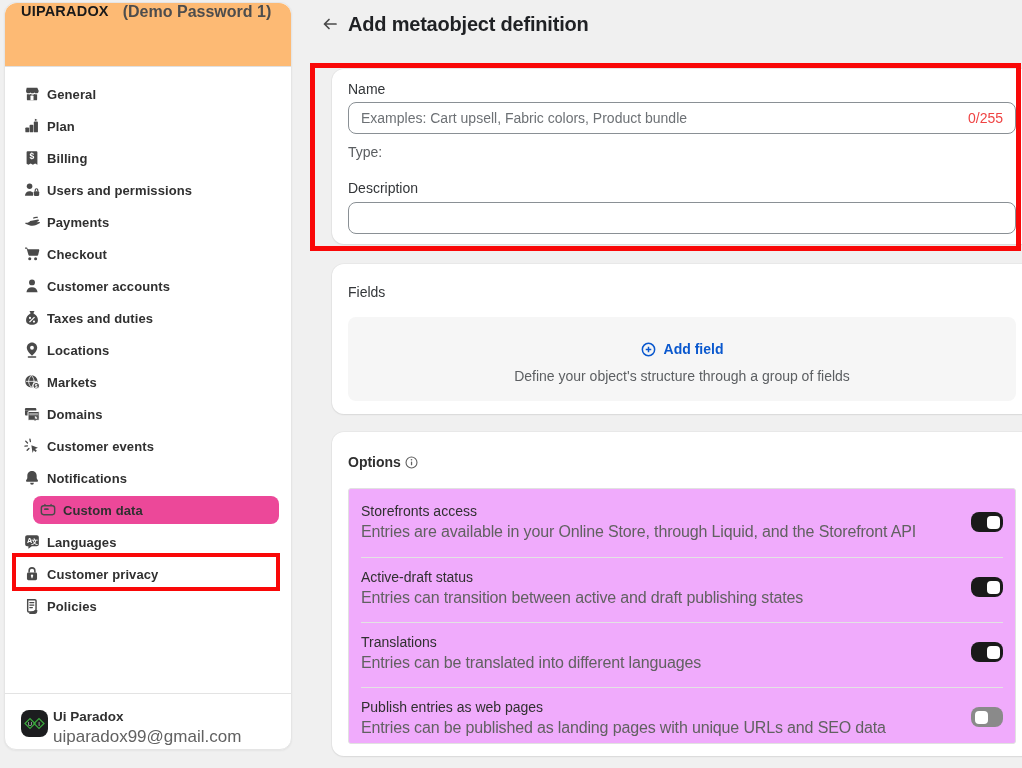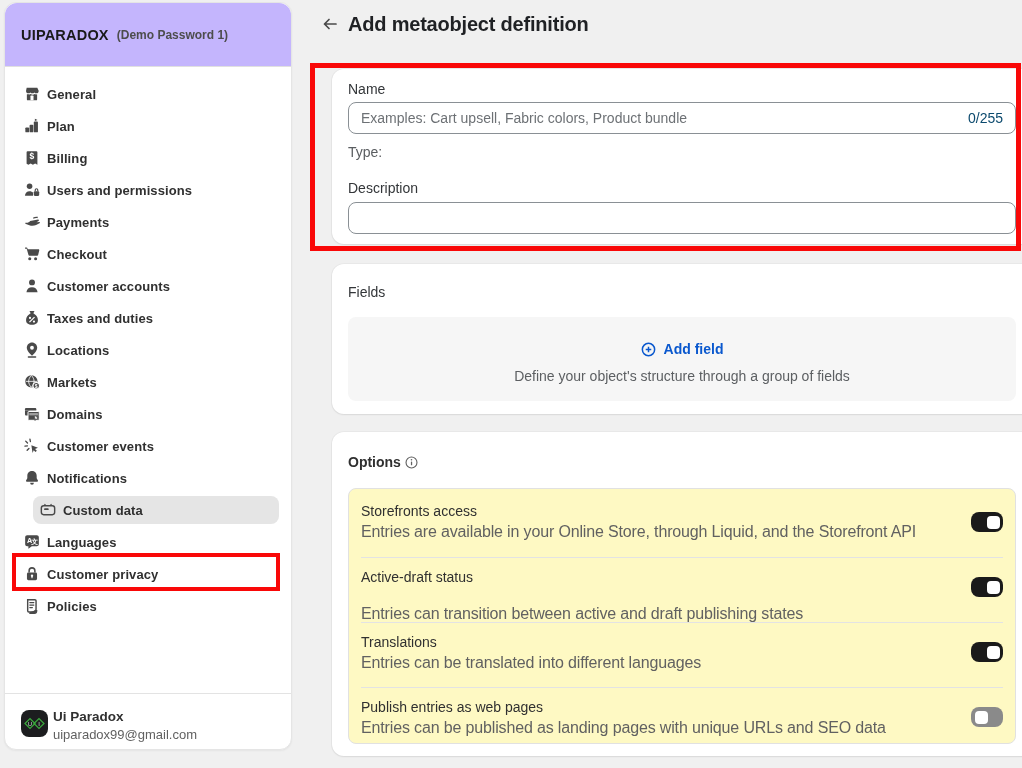--- a/index.html
+++ b/index.html
@@ -3,66 +3,66 @@
 <meta charset="utf-8">
 <style>
 * { margin:0; padding:0; box-sizing:border-box; }
 html,body { width:1022px; height:768px; overflow:hidden; }
 body { background:#f0f0f0; font-family:"Liberation Sans",sans-serif; position:relative; color:#303030; }
 
 
 #side { position:absolute; left:4px; top:2px; width:288px; height:748px;
   background:#fff; border-radius:12px; border:1px solid #e5e5e5;
   box-shadow:0 1px 2px rgba(0,0,0,.05); }
-#sidehead { height:64px; background:#c4b5fd; border-bottom:1px solid #e0e0e0;
-  border-radius:12px 12px 0 0; display:flex; align-items:center; padding-left:16px; }
+#sidehead { height:64px; background:#fdba74; border-bottom:1px solid #e0e0e0;
+  border-radius:12px 12px 0 0; display:flex; align-items:flex-start; padding-left:16px; }
 #sidehead .store { font-size:14.5px; font-weight:700; color:#1a1a1a; letter-spacing:.2px;}
-#sidehead .demo { font-size:12px; font-weight:600; color:#4d4d4d; margin-left:8px; }
+#sidehead .demo { font-size:16px; font-weight:600; color:#4d4d4d; margin-left:14px; }
 #nav { padding-top:13px; }
 .nav-item { height:28px; margin:0 12px 4px 12px; border-radius:8px;
   display:flex; align-items:center; padding-left:8px; }
-.nav-item.sel { background:#e5e5e5;margin-left:28px; }
+.nav-item.sel { background:#ec4899;margin-left:28px; }
 .nav-item svg { width:18px; height:18px; flex:0 0 18px; margin-left:-2px; }
 .nav-item span { margin-left:6px; font-size:13px; font-weight:600; color:#303030; letter-spacing:.1px;}
 #sidefoot { position:absolute; left:0; right:0; top:690px; border-top:1px solid #e3e3e3; }
 #avatar { position:absolute; left:16px; top:16px; width:27px; height:27px; border-radius:8px; background:#1c1d1f; }
 #sidefoot .nm { position:absolute; left:48px; top:15px; font-size:13.5px; font-weight:700; color:#303030; }
-#sidefoot .em { position:absolute; left:48px; top:33px; font-size:13px; color:#616161; }
+#sidefoot .em { position:absolute; left:48px; top:33px; font-size:17px; color:#616161; }
 
 
 .redbox { position:absolute; border:5px solid #f90808; }
 #red1 { left:310px; top:63px; width:711px; height:188px; }
 #red2 { left:12px; top:553px; width:268px; height:38px; border-width:4px; }
 
 
 #title { position:absolute; left:348px; top:13px; font-size:20px; font-weight:700; color:#1f2124; letter-spacing:-.2px;}
 #backarrow { position:absolute; left:321px; top:15px; }
 
 .card { position:absolute; left:316px; width:708px; background:#fff; border-radius:12px;
   box-shadow:0 1px 2px rgba(0,0,0,.07), 0 0 0 1px rgba(0,0,0,.03);margin-left:16px; }
 #card1 { top:69px; height:175px; }
 #card2 { top:264px; height:150px; }
 #card3 { top:432px; height:324px; }
 
 .lbl { position:absolute; left:16px; font-size:14px; color:#333639; }
 .inputbox { position:absolute; left:16px; width:668px; height:32px; background:#fff;
   border:1px solid #8a9095; border-radius:8px; display:flex; align-items:center; padding:0 12px; }
 .ph { font-size:14px; color:#6d7175; flex:1; }
-.cnt { font-size:14px; color:#0c4a6e; }
+.cnt { font-size:14px; color:#ef4444; }
 
 #fieldbox { position:absolute; left:16px; top:53px; width:668px; height:84px;
   background:#f6f6f6; border-radius:8px; text-align:center; }
 #addfield { position:absolute; left:0; right:0; display:flex; align-items:center; justify-content:center; }
 #addfield b { color:#0a58ce; font-size:14px; font-weight:700; margin-left:8px; }
 #fieldbox .sub { position:absolute; left:0; right:0; font-size:14px; color:#5c5f62; }
 
 #opthead { position:absolute; left:16px; top:22px; display:flex; align-items:center; }
 #opthead b { font-size:14px; font-weight:700; color:#303030; }
 #optbox { position:absolute; left:16px; top:56px; width:668px; height:256px;
-  border:1px solid #e1e1e1; border-radius:8px; background:#fef9c3;padding-left:20px; }
+  border:1px solid #e1e1e1; border-radius:3px; background:#f0abfc;padding-left:20px; }
 #optbox .t { position:absolute; left:12px; font-size:14px; color:#303030; }
 #optbox .d { position:absolute; left:12px; font-size:16px; color:#616161; letter-spacing:-.15px; }
 #optbox .div { position:absolute; left:12px; right:12px; border-top:1px solid #e3e3e3; }
 .toggle { position:absolute; right:12px; width:32px; height:20px; border-radius:8px; background:#1a1a1a; }
 .toggle::after { content:""; position:absolute; top:3.5px; right:3.5px; width:13px; height:13px;
   border-radius:4px; background:#fff; }
 .toggle.off { background:#8a8a8a; }
 .toggle.off::after { right:auto; left:3.5px; }
 </style>
 </head>
@@ -265,21 +265,21 @@
         <rect x="9.2" y="8.6" width="1.7" height="5.2" rx=".8" fill="#616161"></rect>
         <circle cx="10" cy="6.3" r="1.1" fill="#616161"></circle>
       </svg>
   </div>
   <div id="optbox">
     <div class="t" style="top:14px;">Storefronts access</div>
     <div class="d" style="top:34px;">Entries are available in your Online Store, through Liquid, and the Storefront API</div>
     <div class="toggle" style="top:23px;"></div>
     <div class="div" style="top:68px;"></div>
     <div class="t" style="top:80px;">Active-draft status</div>
-    <div class="d" style="top:116px;">Entries can transition between active and draft publishing states</div>
+    <div class="d" style="top:100px;">Entries can transition between active and draft publishing states</div>
     <div class="toggle" style="top:88px;"></div>
     <div class="div" style="top:133px;"></div>
     <div class="t" style="top:145px;">Translations</div>
     <div class="d" style="top:165px;">Entries can be translated into different languages</div>
     <div class="toggle" style="top:153px;"></div>
     <div class="div" style="top:198px;"></div>
     <div class="t" style="top:210px;">Publish entries as web pages</div>
     <div class="d" style="top:230px;">Entries can be published as landing pages with unique URLs and SEO data</div>
     <div class="toggle off" style="top:218px;"></div>
   </div>

